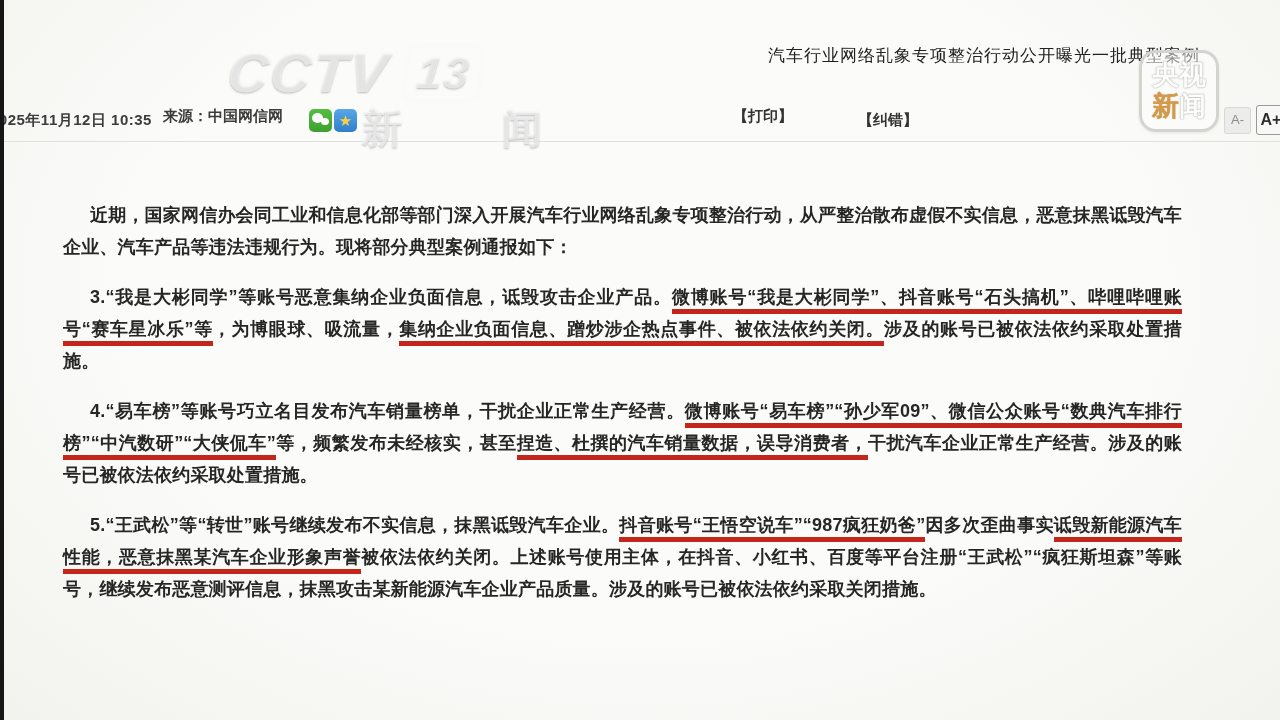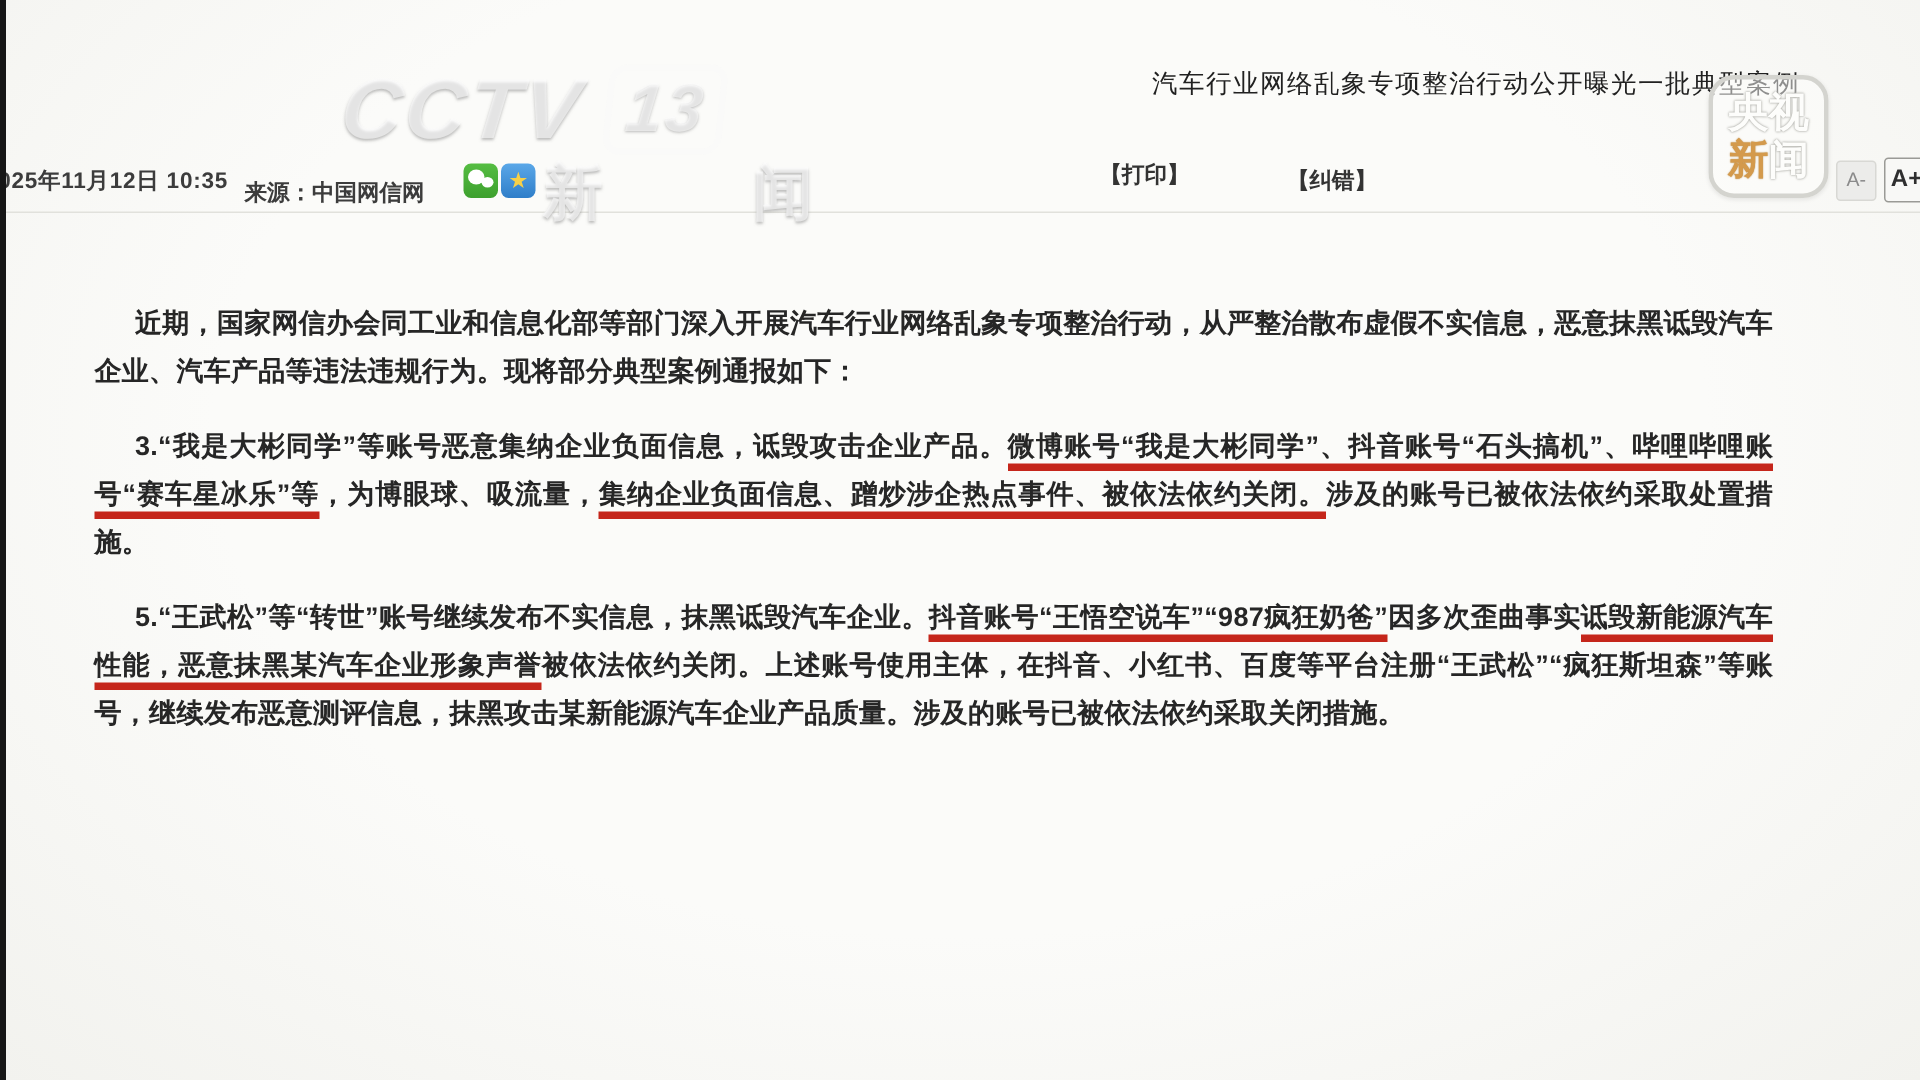--- a/index.html
+++ b/index.html
@@ -6,21 +6,21 @@
   .screen{position:relative;width:1280px;height:720px;overflow:hidden;
     background:radial-gradient(ellipse at 50% 40%, #fbfbf9 55%, #f2f2ee 100%);
     font-family:"Liberation Sans","DejaVu Sans",sans-serif;}
   .left-edge{position:absolute;left:0;top:0;width:4px;height:720px;background:#161616;z-index:9;}
 
   .page-title{position:absolute;top:33px;left:80px;right:80px;text-align:right;
     font-size:17px;font-weight:400;color:#212121;letter-spacing:1px;z-index:2;}
 
   .meta{position:absolute;top:107px;left:0;right:0;height:30px;font-size:15px;color:#3c3c3c;z-index:2;}
   .meta .date{position:absolute;left:-10px;top:4px;font-weight:600;letter-spacing:.5px;white-space:nowrap;}
-  .meta .source{position:absolute;left:163px;top:12px;font-weight:600;white-space:nowrap;}
+  .meta .source{position:absolute;left:163px;top:0;font-weight:600;white-space:nowrap;}
   .share{position:absolute;top:2px;width:23px;height:23px;border-radius:5px;cursor:pointer;}
   .share.wechat{left:309px;background:linear-gradient(#55bd42,#3da02e);}
   .wechat .bub1{position:absolute;left:3px;top:4px;width:11px;height:10px;background:#fff;border-radius:50%;}
   .wechat .bub2{position:absolute;left:12px;top:9px;width:8px;height:7px;background:#fff;border-radius:50%;}
   .share.qzone{left:334px;background:linear-gradient(#5aa7e8,#2f7ec9);color:#f7d048;
     text-align:center;line-height:23px;font-size:15px;}
   .print{position:absolute;left:733px;top:0;font-weight:600;color:#333;cursor:pointer;text-align:right;}
   .correct{position:absolute;left:810px;top:4px;font-weight:600;color:#333;cursor:pointer;margin-left:48px;}
 
   .fz-minus{position:absolute;left:1224px;top:107px;width:25px;height:25px;background:#ececea;
@@ -88,16 +88,17 @@
   </div>
 
   <span class="fz-minus">A-</span>
   <span class="fz-plus">A+</span>
 
   <div class="divider"></div>
 
   <div class="article">
     <p><span class="seg">近期，国家网信办会同工业和信息化部等部门深入开展汽车行业网络乱象专项整治行动，从严整治散布虚假不实信息，恶意抹黑诋毁汽车企业、汽车产品等违法违规行为。现将部分典型案例通报如下：</span></p>
     <p><span class="seg">3.“我是大彬同学”等账号恶意集纳企业负面信息，诋毁攻击企业产品。</span><span class="useg">微博账号“我是大彬同学”、抖音账号“石头搞机”、哔哩哔哩账号“赛车星冰乐”等</span><span class="seg">，为博眼球、吸流量，</span><span class="useg">集纳企业负面信息、蹭炒涉企热点事件、被依法依约关闭。</span><span class="seg">涉及的账号已被依法依约采取处置措施。</span></p>
+    <p><span class="seg">4.“易车榜”等账号巧立名目发布汽车销量榜单，干扰企业正常生产经营。</span><span class="useg">微博账号“易车榜”“孙少军09”、微信公众账号“数典汽车排行榜”“中汽数研”“大侠侃车”</span><span class="seg">等，频繁发布未经核实，甚至</span><span class="useg">捏造、杜撰的汽车销量数据，误导消费者，</span><span class="seg">干扰汽车企业正常生产经营。涉及的账号已被依法依约采取处置措施。</span></p>
     <p><span class="seg">5.“王武松”等“转世”账号继续发布不实信息，抹黑诋毁汽车企业。</span><span class="useg">抖音账号“王悟空说车”“987疯狂奶爸”</span><span class="seg">因多次歪曲事实</span><span class="useg">诋毁新能源汽车性能，恶意抹黑某汽车企业形象声誉</span><span class="seg">被依法依约关闭。上述账号使用主体，在抖音、小红书、百度等平台注册“王武松”“疯狂斯坦森”等账号，继续发布恶意测评信息，抹黑攻击某新能源汽车企业产品质量。涉及的账号已被依法依约采取关闭措施。</span></p>
   </div>
 
 </div>
 
 </body></html>

